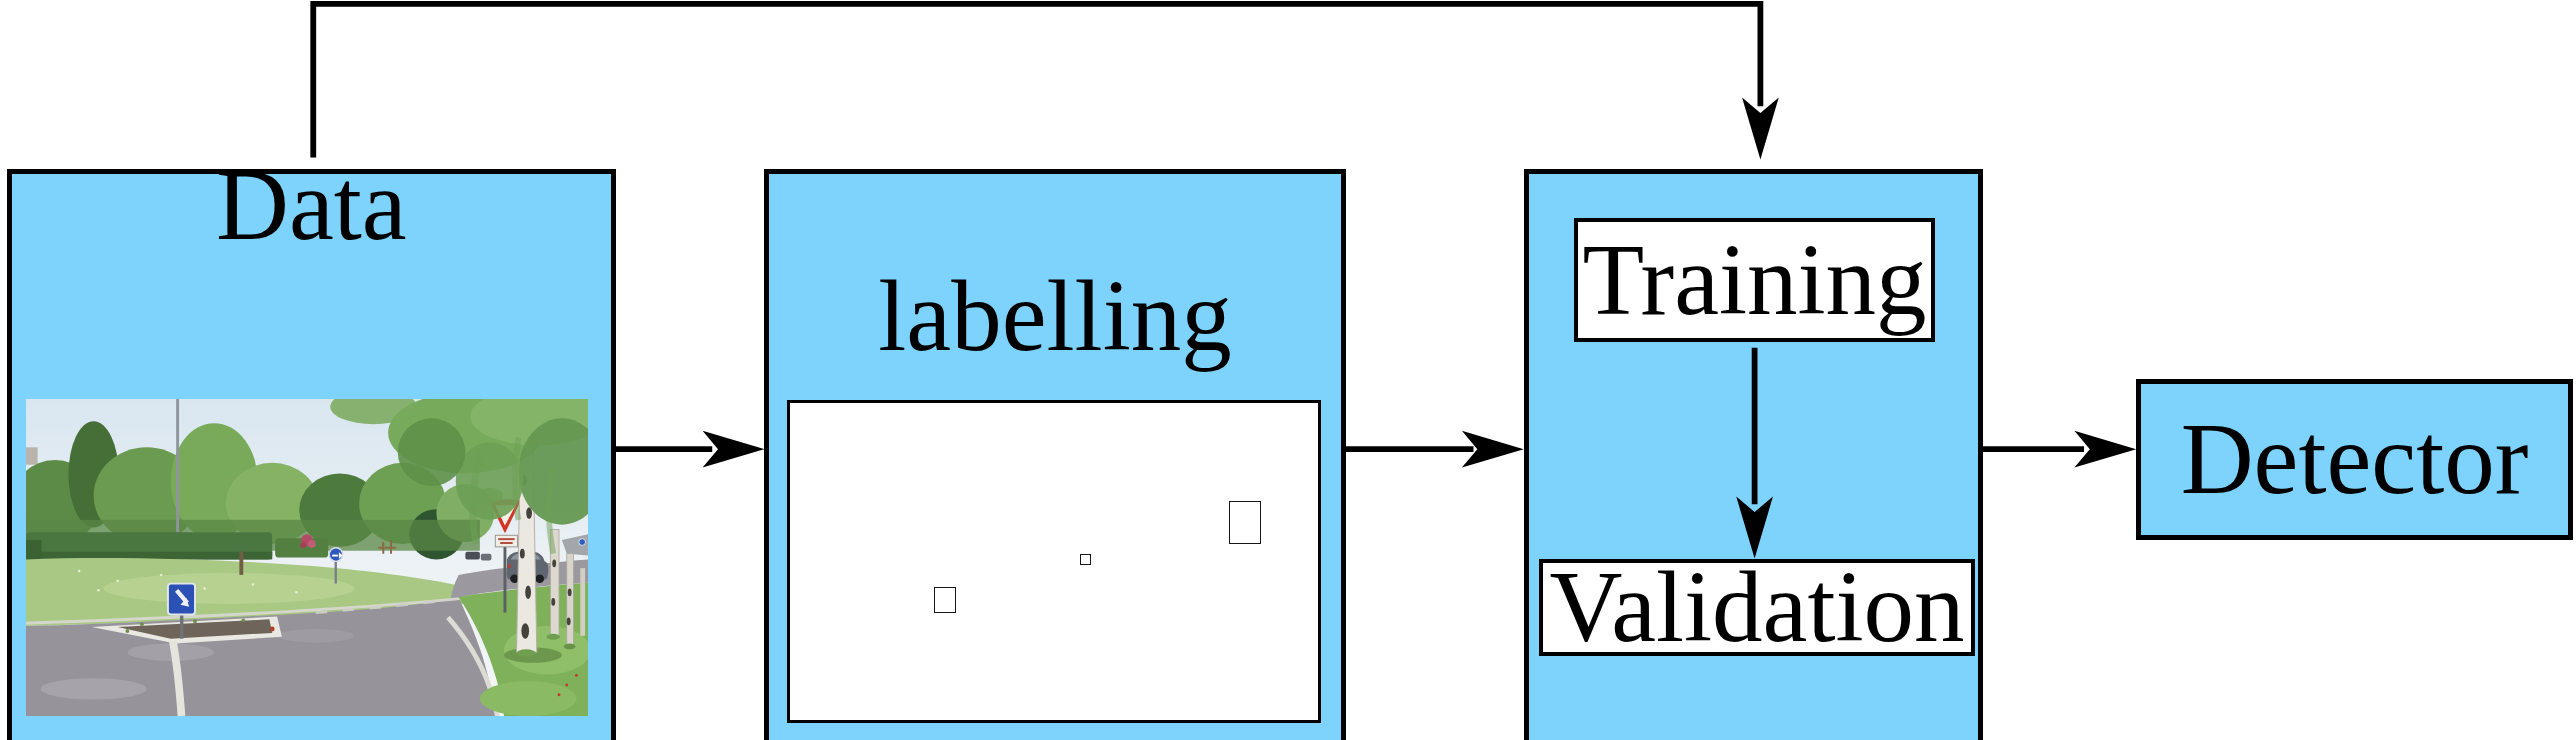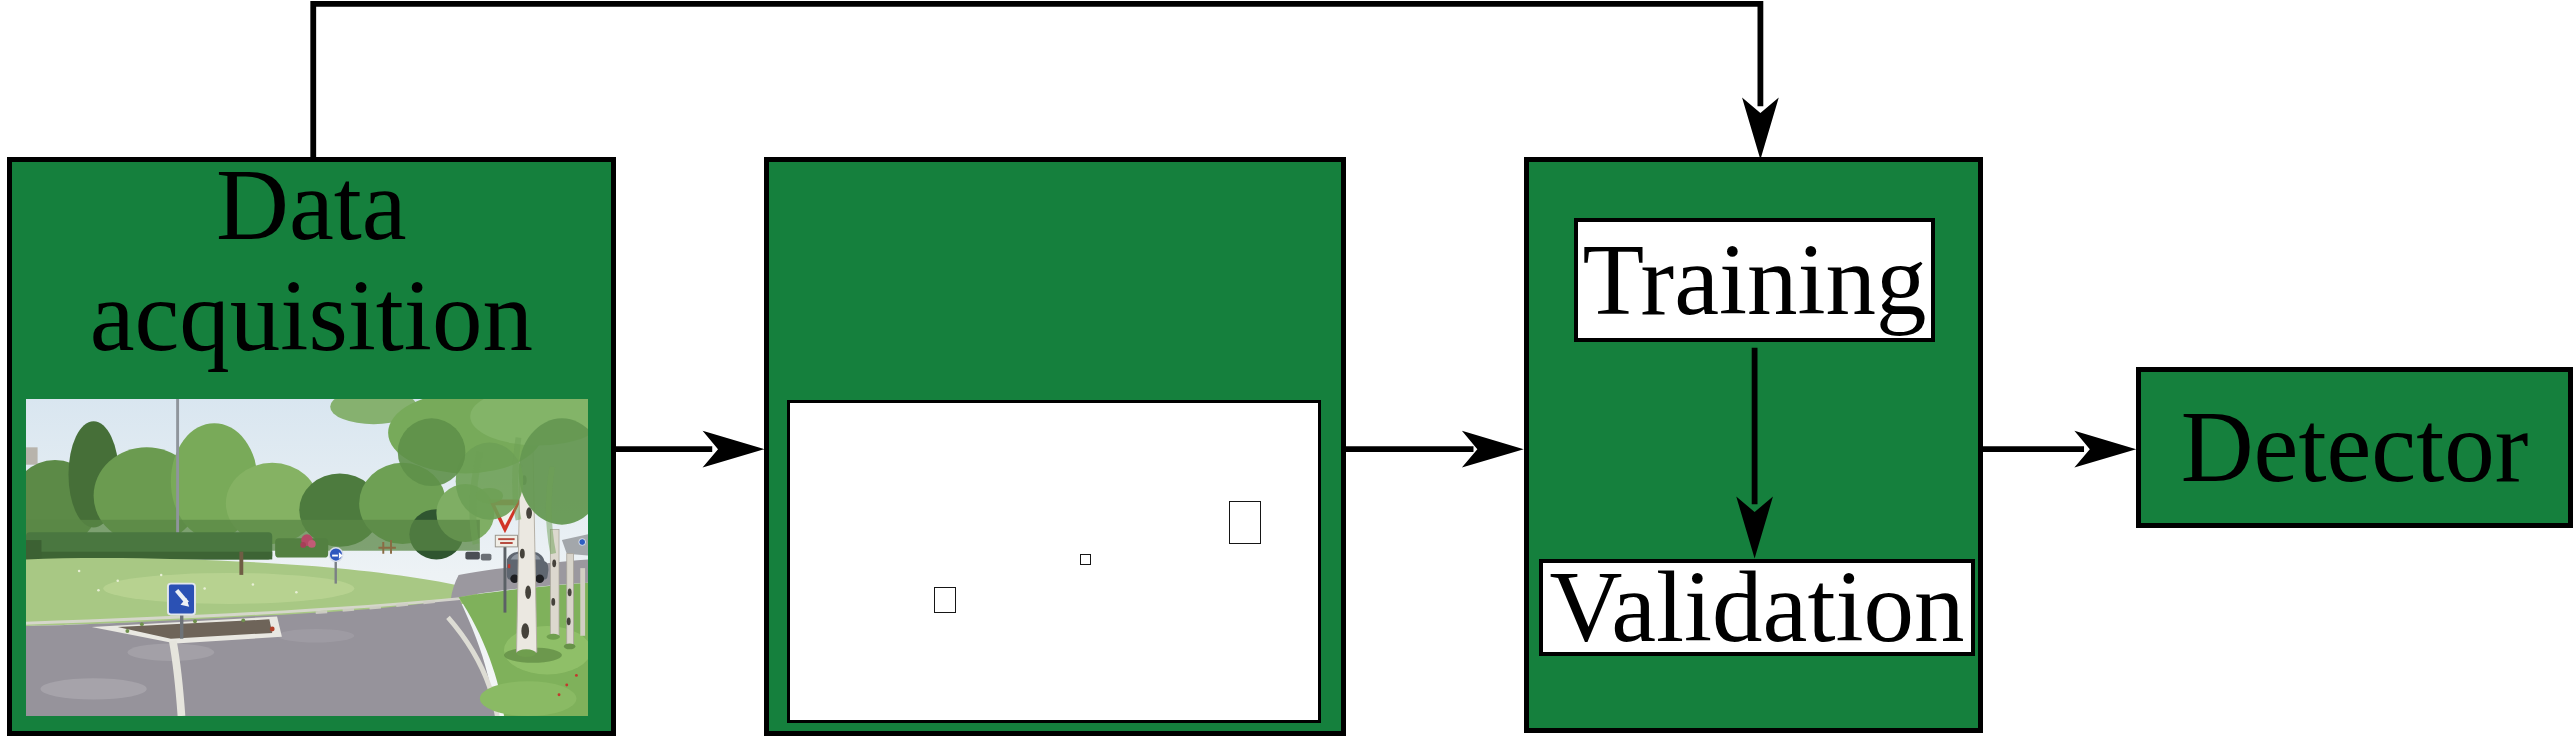--- a/index.html
+++ b/index.html
@@ -6,23 +6,24 @@
   #stage{
     position:relative;
     width:2576px;height:740px;
     background:#ffffff;
     font-family:"Liberation Serif","DejaVu Serif",serif;
     color:#000;
     overflow:hidden;
   }
   .box{
     position:absolute;
-    background:#15803d;
+    background:#7dd3fc;
     border:5.8px solid #000;
     box-sizing:border-box;
+    margin-top:12px;
   }
   .thinbox{
     position:absolute;
     background:#ffffff;
     border:4.8px solid #000;
     box-sizing:border-box;
     display:flex;align-items:center;justify-content:center;
   }
   .canvasbox{
     position:absolute;
@@ -73,22 +74,22 @@
   <div class="thinbox" id="training-box">
     <span class="single-label">Training</span>
   </div>
   <div class="thinbox" id="validation-box">
     <span class="single-label">Validation</span>
   </div>
   <div class="box" id="detector-box">
     <span class="single-label">Detector</span>
   </div>
 
-  <div class="node-label" id="data-label"><span>Data</span><br><span>acquisition</span></div>
-  <div class="node-label" id="manual-label"><br></div>
+  <div class="node-label" id="data-label"><span>Data</span><br></div>
+  <div class="node-label" id="manual-label"><br><span>labelling</span></div>
 
   <svg id="photo-svg" viewBox="0 0 582 328" preserveAspectRatio="none" role="img" aria-label="Road junction photo: grass roundabout island with hedge and trees, triangular traffic island with blue keep-right sign, yield sign, birch trunks and a car">
     <defs>
       <linearGradient id="sky" x1="0" y1="0" x2="0" y2="1">
         <stop offset="0" stop-color="#d9e6f0"></stop>
         <stop offset="0.55" stop-color="#edf2f5"></stop>
         <stop offset="1" stop-color="#f4f6f6"></stop>
       </linearGradient>
     </defs>
     <g>

